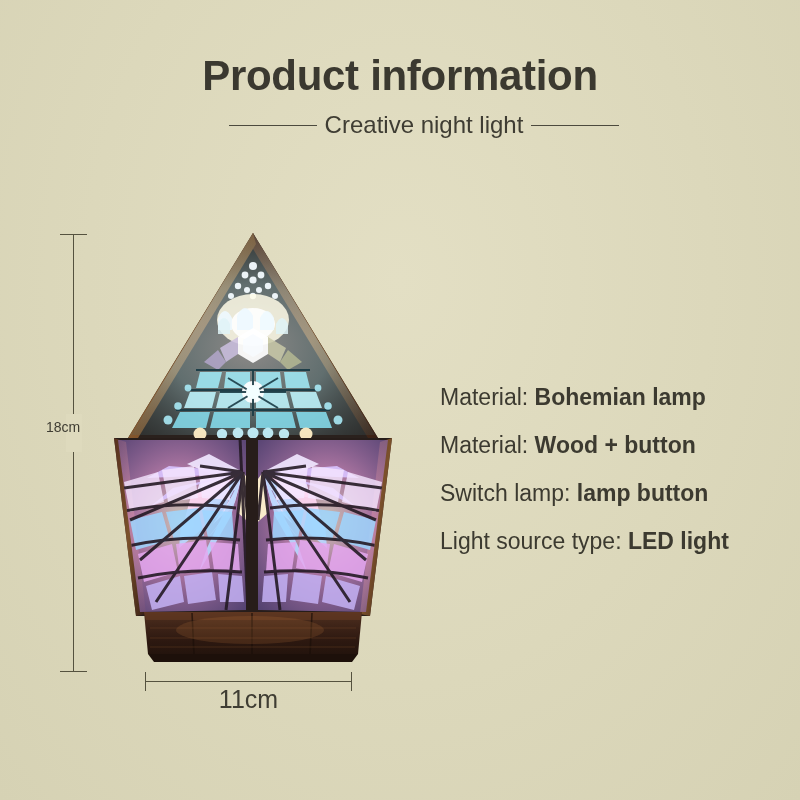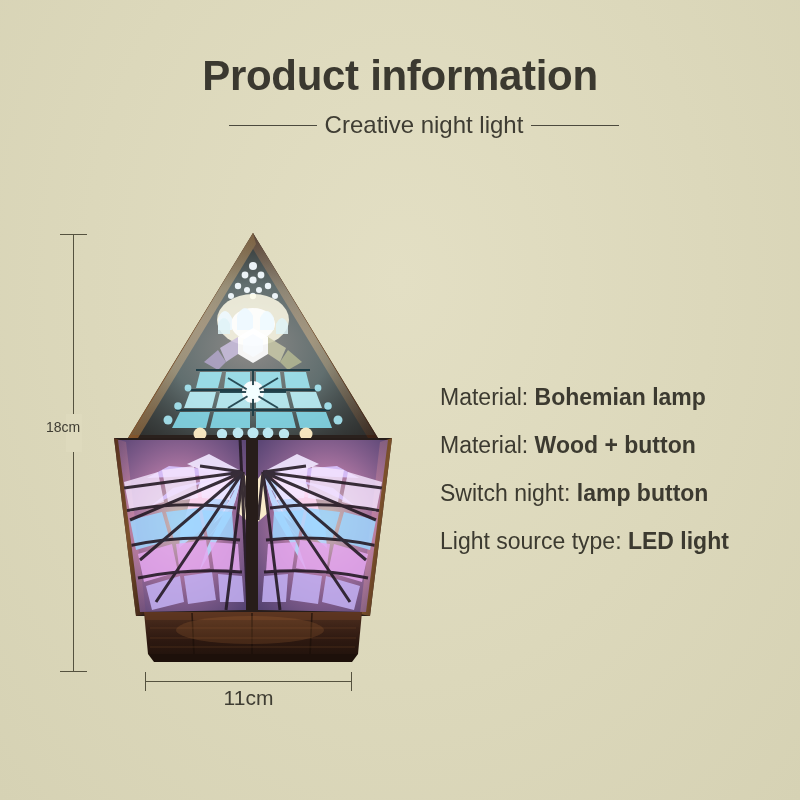--- a/index.html
+++ b/index.html
@@ -112,21 +112,21 @@
     background: #55523f;
   }
   .dim-h::before { left: 0; }
   .dim-h::after  { right: 0; }
   .dim-h-label {
     position: absolute;
     left: 145px;
     top: 687px;
     width: 207px;
     text-align: center;
-    font-size: 21px;
+    font-size: 25px;
     color: #3f3d33;
     line-height: 1;
   }
 
   
   .lamp {
     position: absolute;
     left: 100px;
     top: 220px;
     width: 300px;
@@ -460,21 +460,21 @@
   <div class="specs">
     <div class="spec-line">
       <span class="spec-label">Material:</span>
       <span class="spec-value">Bohemian lamp</span>
     </div>
     <div class="spec-line">
       <span class="spec-label">Material:</span>
       <span class="spec-value">Wood + button</span>
     </div>
     <div class="spec-line">
-      <span class="spec-label">Switch night:</span>
+      <span class="spec-label">Switch lamp:</span>
       <span class="spec-value">lamp button</span>
     </div>
     <div class="spec-line">
       <span class="spec-label">Light source type:</span>
       <span class="spec-value">LED light</span>
     </div>
   </div>
 
 </div>
 

